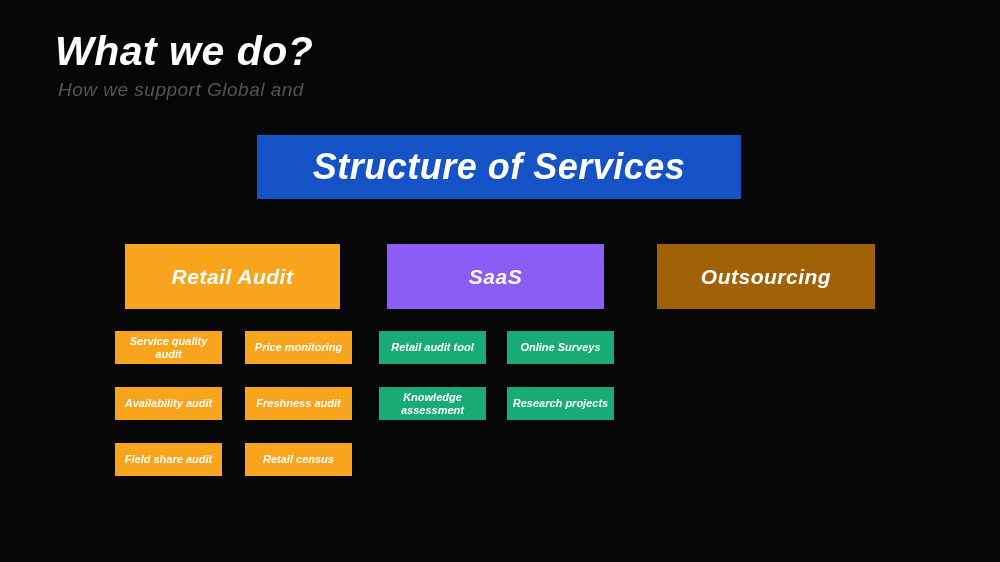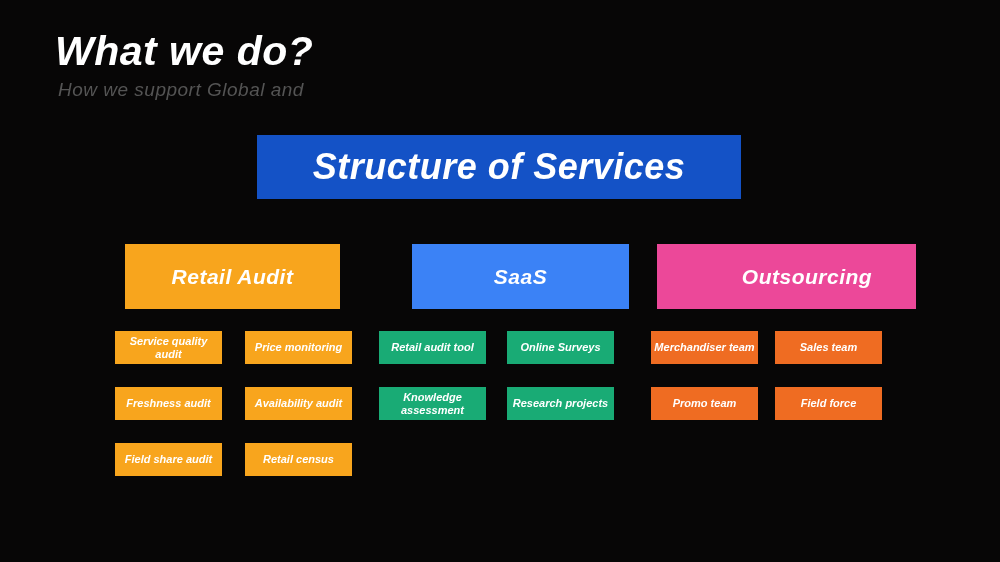--- a/index.html
+++ b/index.html
@@ -57,22 +57,22 @@
     display: flex;
     align-items: center;
     justify-content: center;
     color: #ffffff;
     font-size: 21px;
     font-weight: bold;
     letter-spacing: 0.5px;
     margin-top: 12px;
   }
   .col-header.amber  { left: 125px; width: 215px; background: #f8a51d; }
-  .col-header.green  { left: 412px; width: 217px; background: #3b82f6; text-align: center; }
-  .col-header.orange { left: 657px; width: 218px; background: #ec4899; padding-left: 41px; }
+  .col-header.green  { left: 387px; width: 217px; background: #8b5cf6; text-align: center; }
+  .col-header.orange { left: 657px; width: 218px; background: #a16207; }
 
   .item-grid {
     position: absolute;
     top: 331px;
     display: grid;
     grid-template-columns: 107px 107px;
     grid-auto-rows: 33px;
     row-gap: 23px;
   }
   .item-grid.retail      { left: 115px; column-gap: 23px; }
@@ -108,33 +108,27 @@
 
   <div class="banner">Structure of Services</div>
 
   <div class="col-header amber">Retail Audit</div>
   <div class="col-header green">SaaS</div>
   <div class="col-header orange">Outsourcing</div>
 
   <div class="item-grid retail">
     <div class="item-box amber">Service quality audit</div>
     <div class="item-box amber">Price monitoring</div>
+    <div class="item-box amber">Availability audit</div>
     <div class="item-box amber">Freshness audit</div>
-    <div class="item-box amber">Availability audit</div>
     <div class="item-box amber">Field share audit</div>
     <div class="item-box amber">Retail census</div>
   </div>
 
   <div class="item-grid saas">
     <div class="item-box green">Retail audit tool</div>
     <div class="item-box green">Online Surveys</div>
     <div class="item-box green">Knowledge assessment</div>
     <div class="item-box green">Research projects</div>
   </div>
 
-  <div class="item-grid outsourcing">
-    <div class="item-box orange">Merchandiser team</div>
-    <div class="item-box orange">Sales team</div>
-    <div class="item-box orange">Promo team</div>
-    <div class="item-box orange">Field force</div>
-  </div>
 
 </div>
 
 </body></html>

